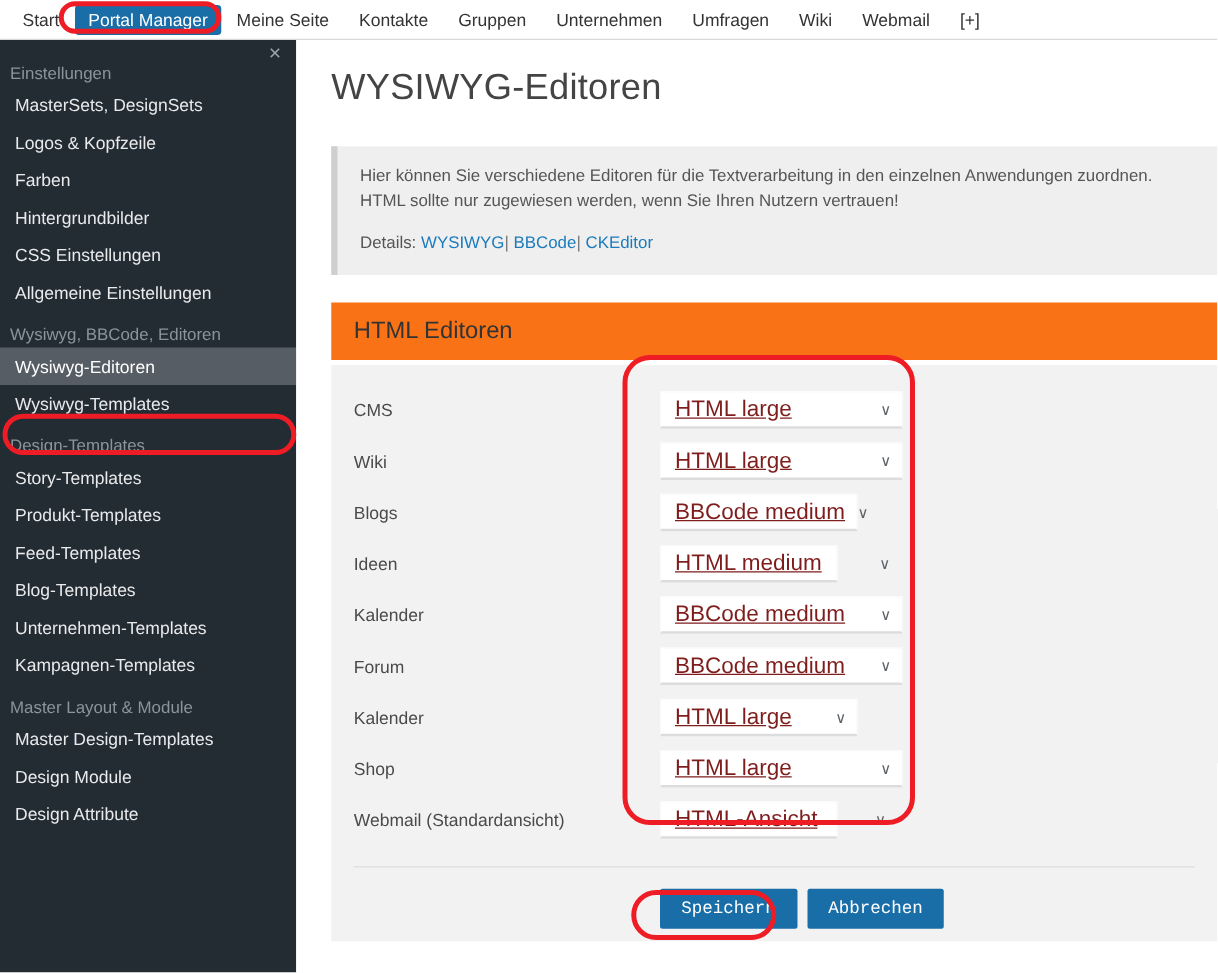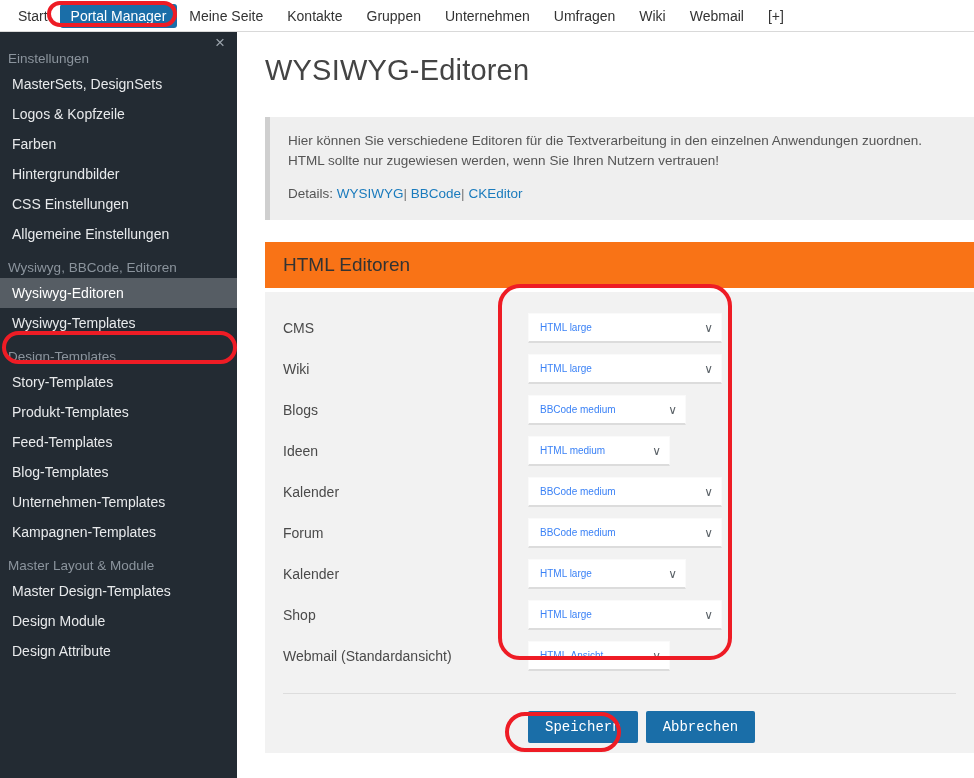--- a/index.html
+++ b/index.html
@@ -100,28 +100,28 @@
   .sel {
     position: relative;
     height: 30px;
     background: #ffffff;
     border: 1px solid #fafafa;
     border-bottom: 2px solid #dcdcdc;
     display: flex; align-items: center;
     padding: 0 8px 0 11px;
     cursor: pointer;
   }
-  .sel-text { font-size: 10px; color: #3b82f6; white-space: nowrap; }
+  .sel-text { font-size: 18px; color: #7f1d1d; white-space: nowrap; text-decoration: underline; }
   .sel-arrow {
     margin-left: auto; padding-left: 10px;
     color: #5b6268; font-size: 12px; line-height: 1;
   }
   .sel.w-lg  { width: 194px; }
   .sel.w-md  { width: 158px; }
-  .sel.w-sm  { width: 142px; }
+  .sel.w-sm  { width: 142px; gap: 36px; }
 
   .divider {
     border-top: 1px solid #dddddd;
     margin: 16px 0 0 0;
   }
   .btnrow {
     display: flex; padding: 17px 0 0 245px;
   }
   .btn {
     background: #1a6ea8; color: #ffffff;

